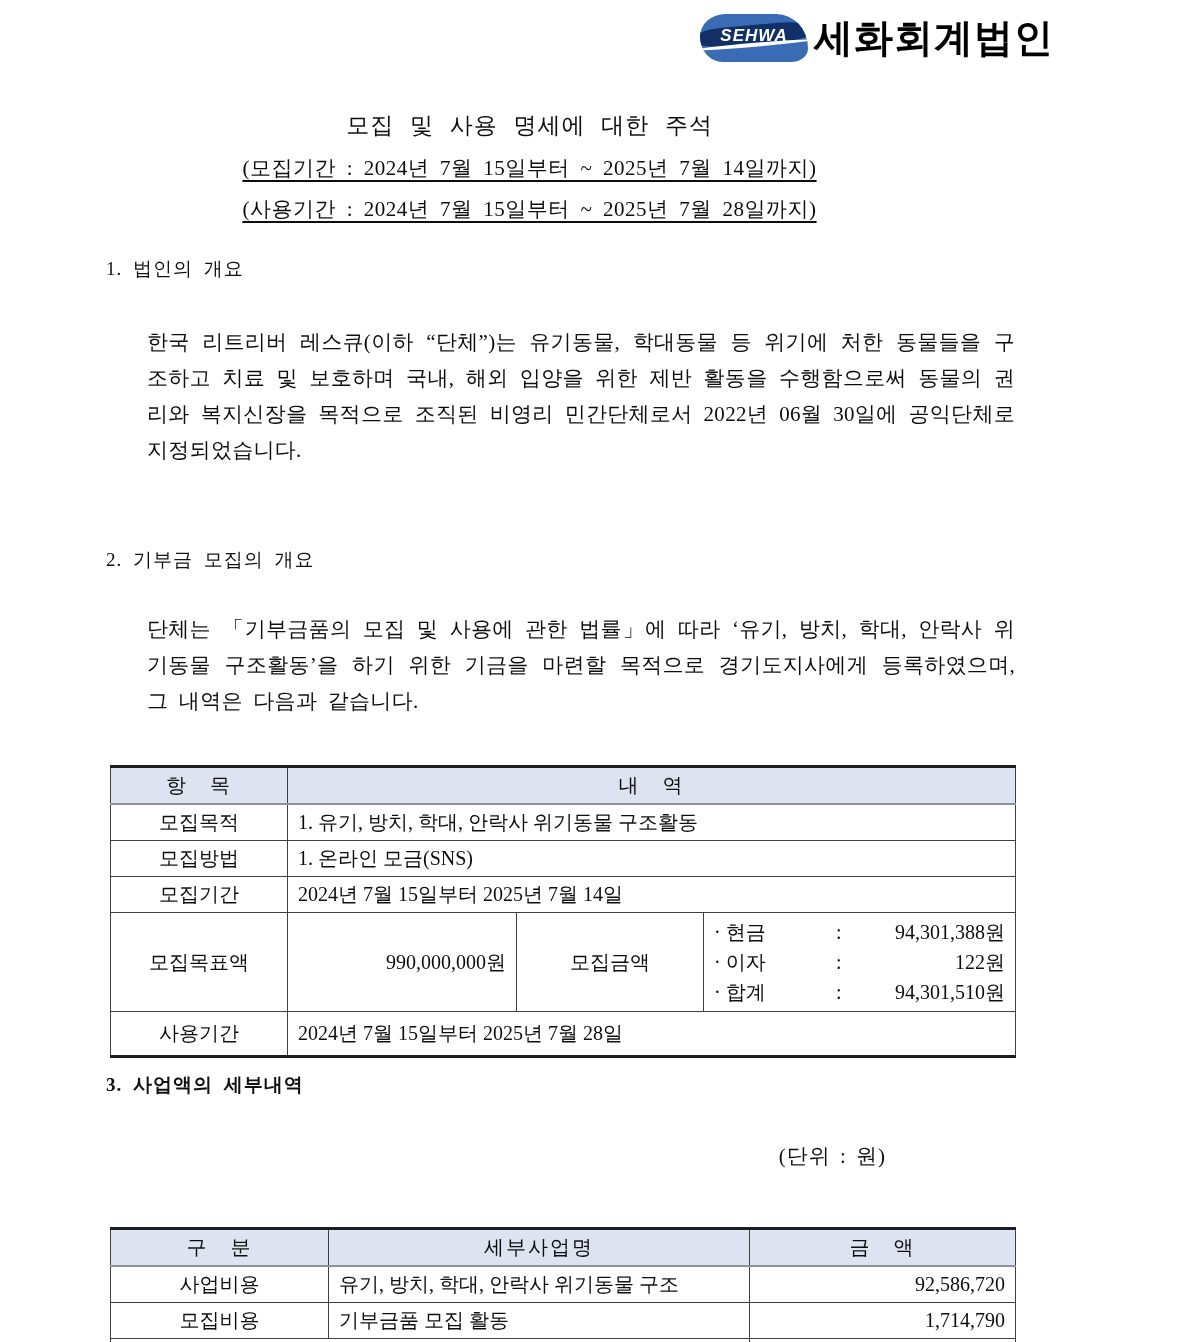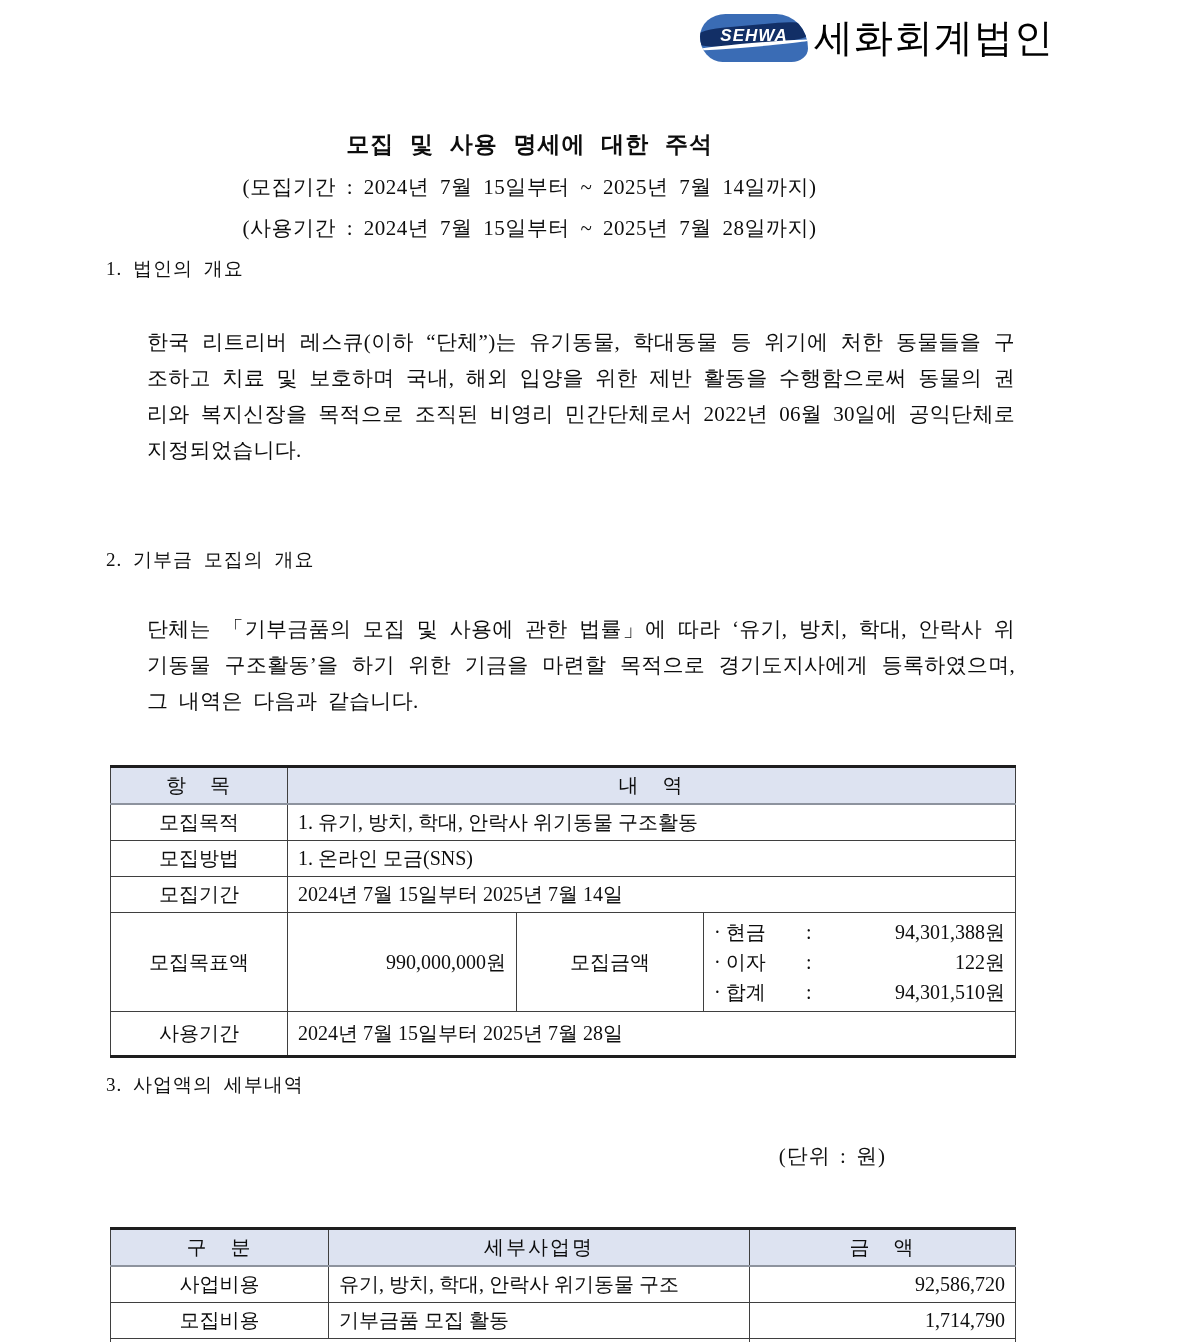--- a/index.html
+++ b/index.html
@@ -36,44 +36,43 @@
   .logo-brand {
     position: absolute; top: 12px; left: 0; right: 0;
     text-align: center;
     font-family: "Liberation Sans", "DejaVu Sans", sans-serif;
     font-style: italic; font-weight: bold; font-size: 17px;
     color: #ffffff; letter-spacing: 1px;
   }
   .logo-company {
     margin-left: 6px;
     font-family: "Liberation Sans", "DejaVu Sans", sans-serif;
-    font-weight: normal; font-size: 39px; letter-spacing: 1px; color: #000000;
+    font-weight: bold; font-size: 39px; letter-spacing: 1px; color: #000000;
     line-height: 48px; white-space: nowrap;
   }
 
   
   .title-wrap { position: absolute; top: 110px; left: 0; width: 100%; text-align: center; }
   .doc-title {
-    font-size: 23px; font-weight: 700; letter-spacing: 1px; word-spacing: 9px;
+    font-size: 23px; font-weight: 400; letter-spacing: 1px; word-spacing: 9px;
     color: #0d0d0d;
-    margin-top: 19px;
   }
   .doc-subtitle {
     margin-top: 13px;
     font-size: 21px; letter-spacing: 0.5px; word-spacing: 5px;
-    text-underline-offset: 5px;
+    text-decoration: underline; text-underline-offset: 5px;
     text-decoration-thickness: 1.5px;
     color: #0d0d0d;
   }
 
   
   .sec-heading { position: absolute; left: 106px; font-size: 19px; letter-spacing: 1px; word-spacing: 5px; }
   .sec1-h { top: 256px; }
   .sec2-h { top: 547px; }
-  .sec3-h { top: 1072px; }
+  .sec3-h { top: 1072px; font-weight: bold; }
 
   .body-para {
     position: absolute; left: 147px; width: 868px;
     font-size: 21px; line-height: 36px;
     text-align: justify; word-spacing: 5px; letter-spacing: 0.3px;
     color: #0d0d0d;
   }
   .para1 { top: 324px; }
   .para2 { top: 611px; }
 
@@ -107,21 +106,21 @@
 
   .table1 tr.h-head   { height: 30px; }
   .table1 tr.h-small  { height: 27px; }
   .table1 tr.h-period { height: 26px; }
   .table1 tr.h-tall   { height: 90px; }
   .table1 tr.h-use    { height: 45px; }
 
   .table2 tr { height: 27px; }
   .table2 tr.thead { height: 30px; }
 
-  .kv { display: flex; align-items: flex-start; line-height: 30px; }
+  .kv { display: flex; align-items: flex-start; line-height: 30px; gap: 30px; }
   .kv .k { flex: 0 0 auto; width: 92px; text-align: left; }
   .kv .colon { flex: 0 0 auto; width: 16px; text-align: left; }
   .kv .v { flex: 1 1 auto; text-align: right; }
 </style>
 </head>
 <body>
 
 <div class="page">
 
   <div class="logo">

